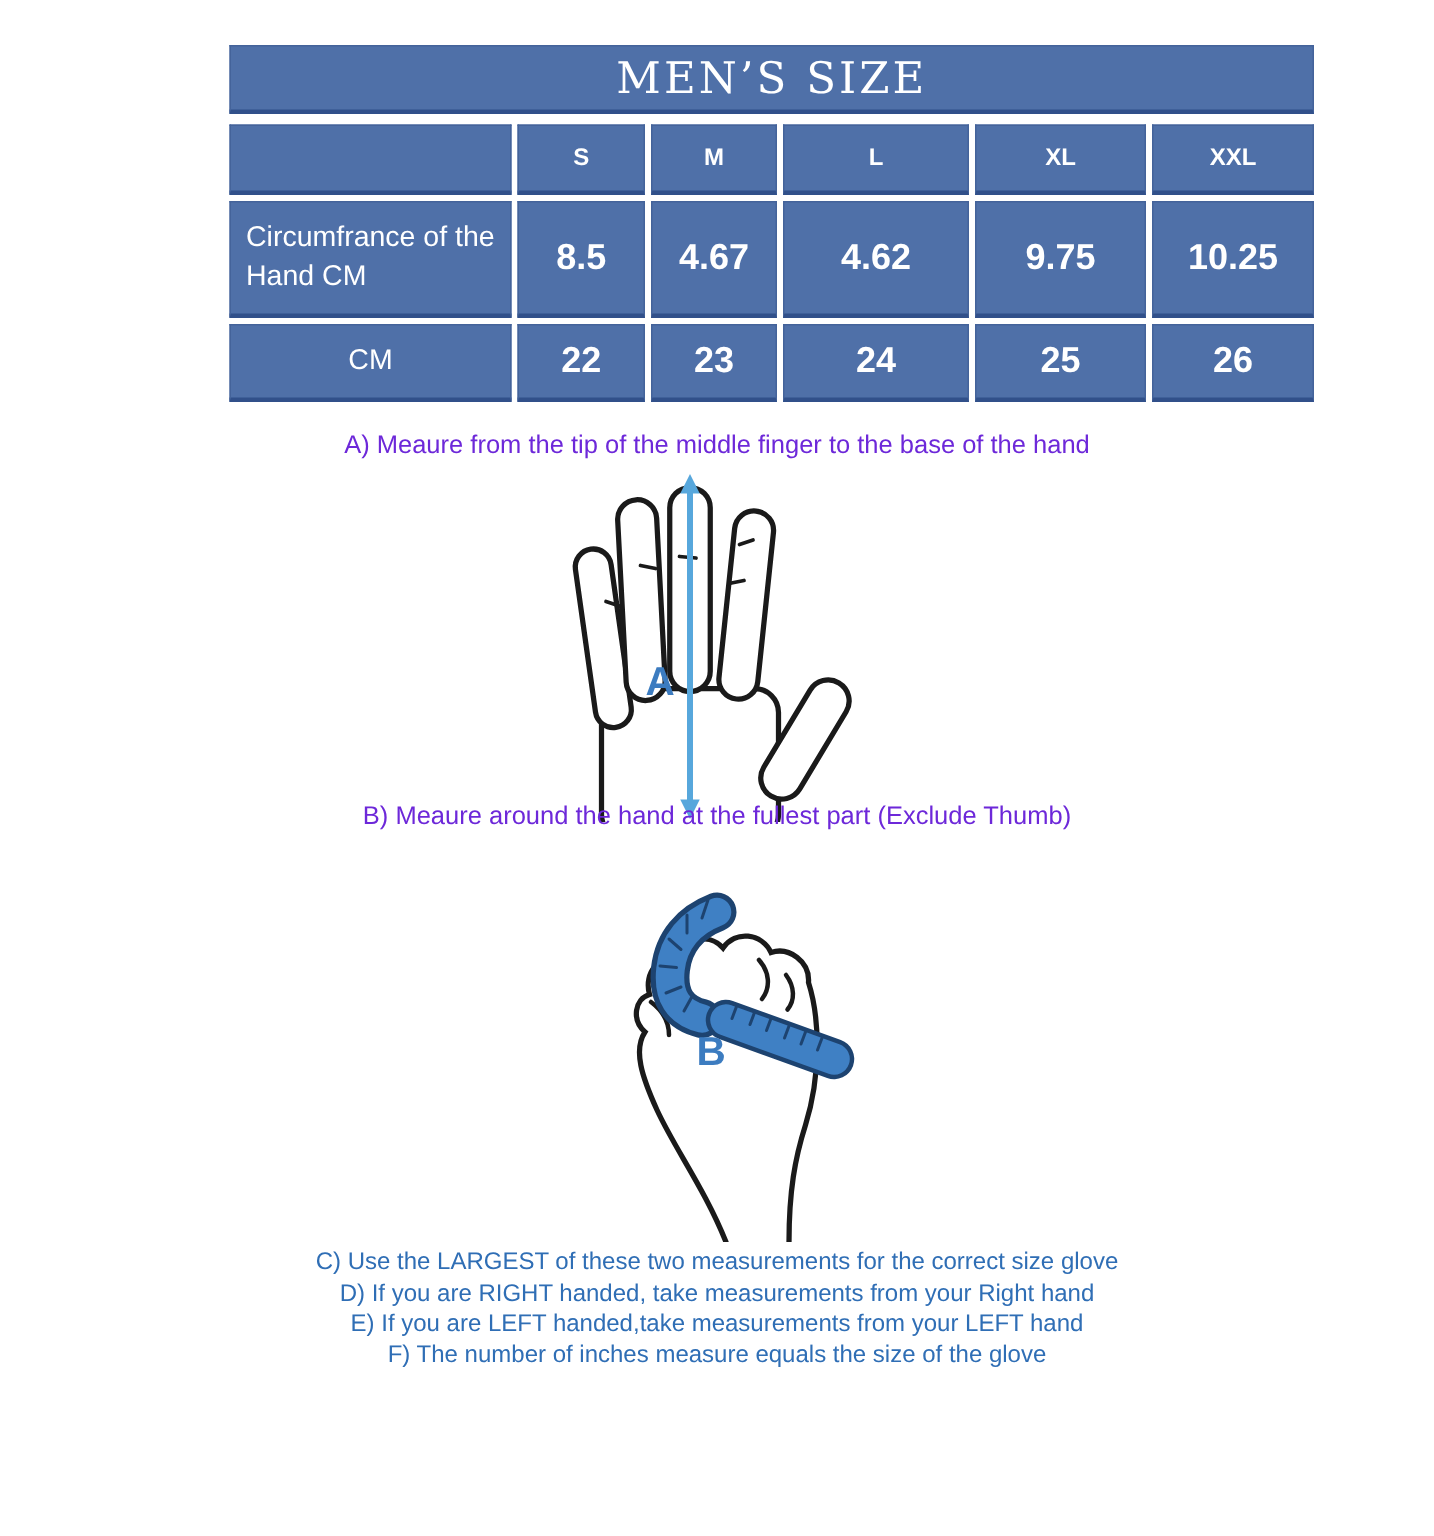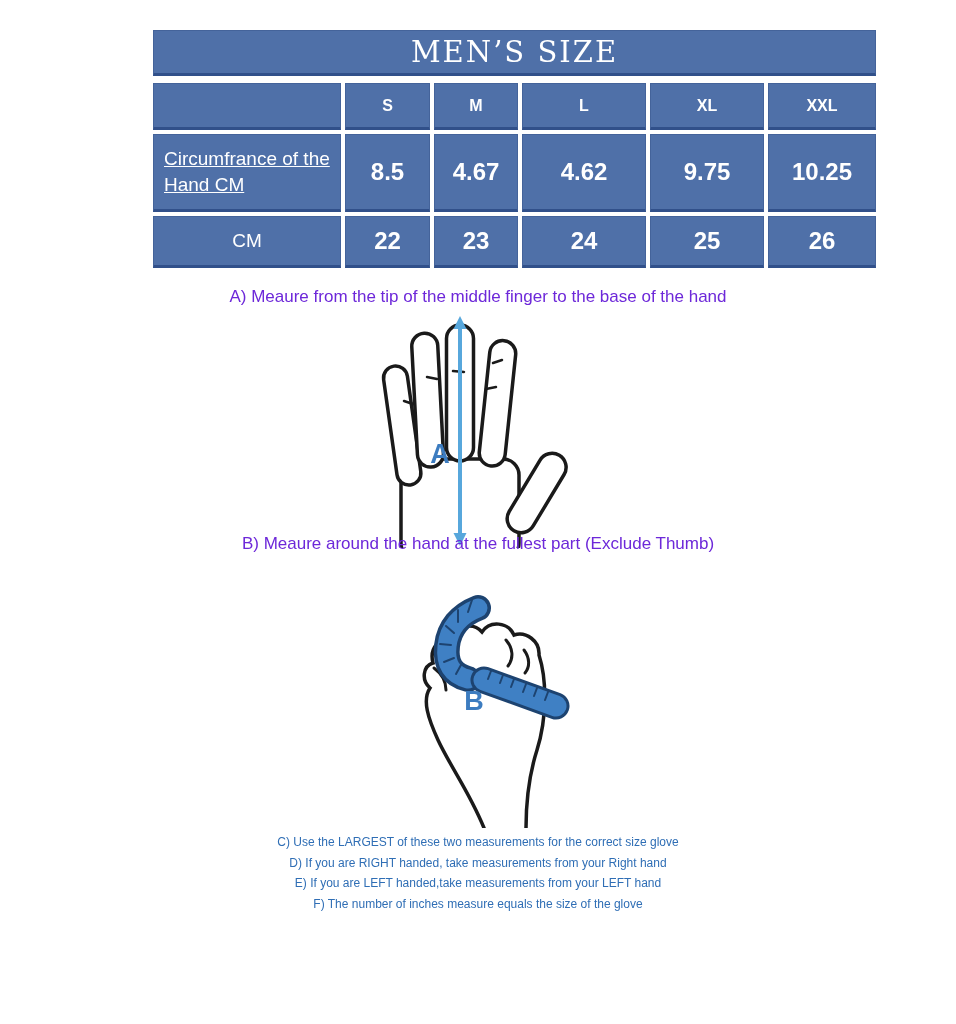--- a/index.html
+++ b/index.html
@@ -43,38 +43,37 @@
     display: flex; align-items: center; justify-content: center;
     text-align: center;
   }
   .col-h { font-weight: bold; font-size: 16px; }
   .row-label { font-size: 19px; }
   .row-label.left {
     justify-content: flex-start;
     text-align: left;
     padding: 12px 10px;
     line-height: 26px;
-    text-decoration: underline;
   }
   .val { font-weight: bold; font-size: 24px; }
 
   
   .caption {
     position: absolute; left: 0; width: 956px;
     text-align: center;
     color: #6d28d9;
     font-size: 17px;
   }
   .caption.pos-a { top: 287px; }
   .caption.pos-b { top: 534px; }
   .notes {
     position: absolute; left: 0; top: 832px; width: 956px;
     text-align: center;
     color: #2f6eb5;
-    font-size: 12px;
+    font-size: 16px;
     line-height: 20.5px;
   }
 
   
   .hand-svg { position: absolute; left: 367px; top: 313px; }
   .fist-svg { position: absolute; left: 388px; top: 588px; }
   .diag-label {
     font-family: "Liberation Sans", sans-serif;
     font-weight: bold;
     font-size: 27px;

